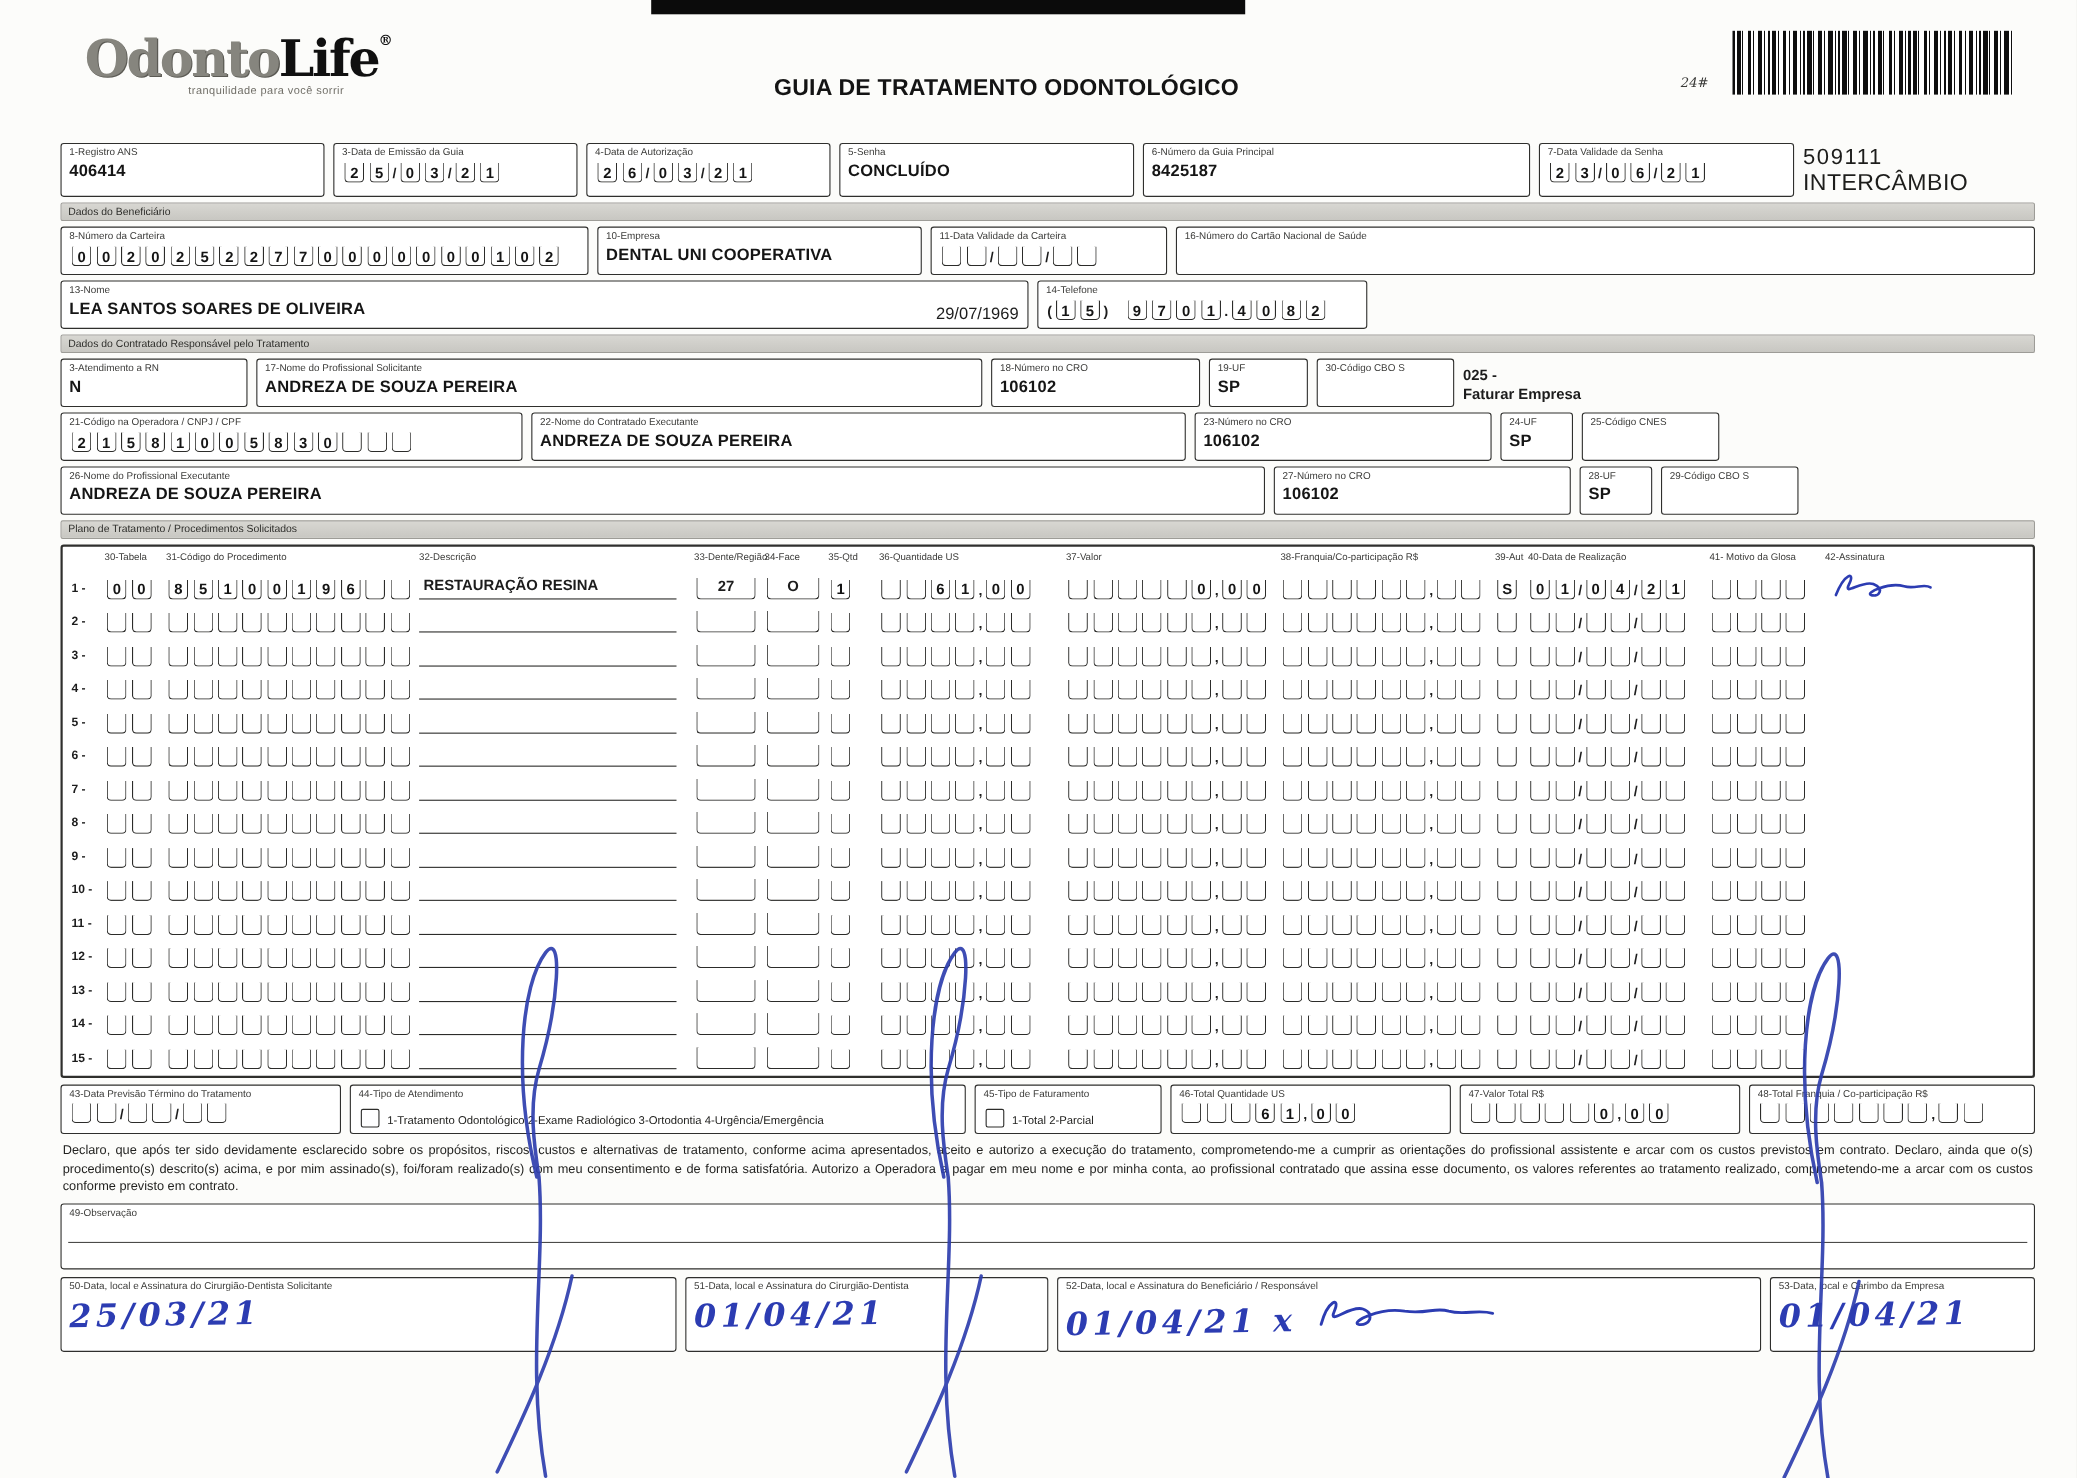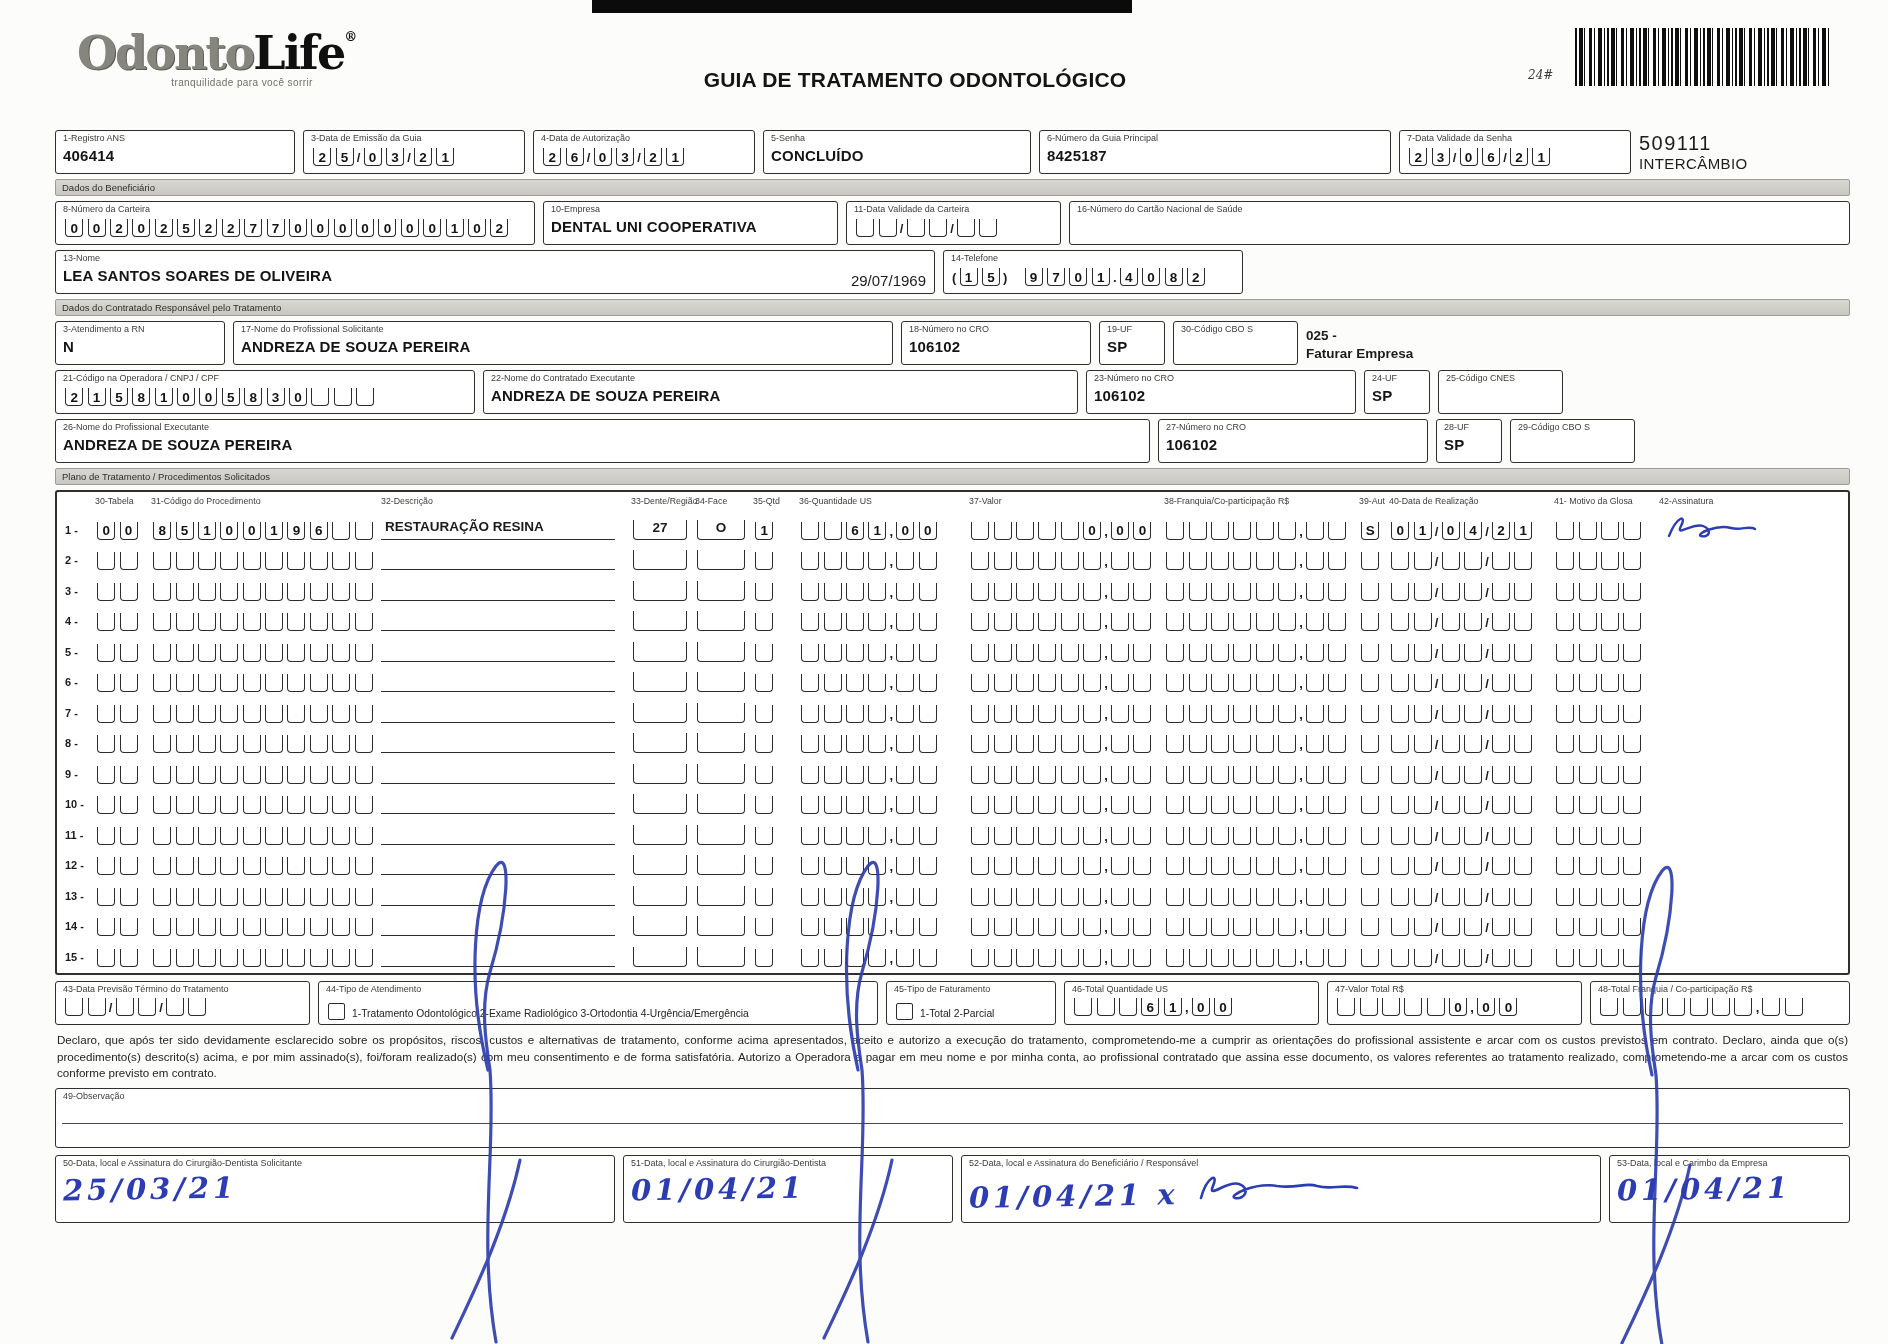--- a/index.html
+++ b/index.html
@@ -75,21 +75,21 @@
             min-height:54px; padding:2px 7px; margin-bottom:7px; }
   .obsline { position:absolute; left:6px; right:6px; top:34px; border-top:1.6px solid #4b4b49; }
 
   .sigrow .fbox { min-height:68px; }
   .hw { font-family:"DejaVu Serif", serif; font-style:italic; font-weight:600; font-size:29px;
         color:#2c3cb2; letter-spacing:4px; display:inline-block; margin-top:4px; transform:rotate(-1deg); }
   .hw-sign-inline { vertical-align:-6px; margin-left:10px; }
 
   .guide-block { padding-top:2px; }
   .guide-num { font-size:20px; letter-spacing:1.5px; color:#1d1d1b; }
-  .guide-type { font-size:15px; letter-spacing:.4px; color:#1d1d1b; }
+  .guide-type { font-size:21px; letter-spacing:.4px; color:#1d1d1b; }
 
   .ink-overlay { position:absolute; left:0; top:0; width:1888px; height:1344px; pointer-events:none; z-index:5; }
 </style>
 </head>
 <body>
 
 <div class="page">
   <div class="topstrip"></div>
 
   <div class="content">
@@ -251,21 +251,21 @@
         <span class="fvalue">N</span>
       </div>
       <div class="fbox" style="width:660px">
         <span class="flabel">17-Nome do Profissional Solicitante</span>
         <span class="fvalue">ANDREZA DE SOUZA PEREIRA</span>
       </div>
       <div class="fbox" style="width:190px">
         <span class="flabel">18-Número no CRO</span>
         <span class="fvalue">106102</span>
       </div>
-      <div class="fbox" style="width:66px">
+      <div class="fbox" style="width:90px">
         <span class="flabel">19-UF</span>
         <span class="fvalue">SP</span>
       </div>
       <div class="fbox" style="width:125px">
         <span class="flabel">30-Código CBO S</span>
         <span class="fvalue"></span>
       </div>
       <div class="note-025 fgrow">
         <div>025 -</div>
         <div>Faturar Empresa</div>

